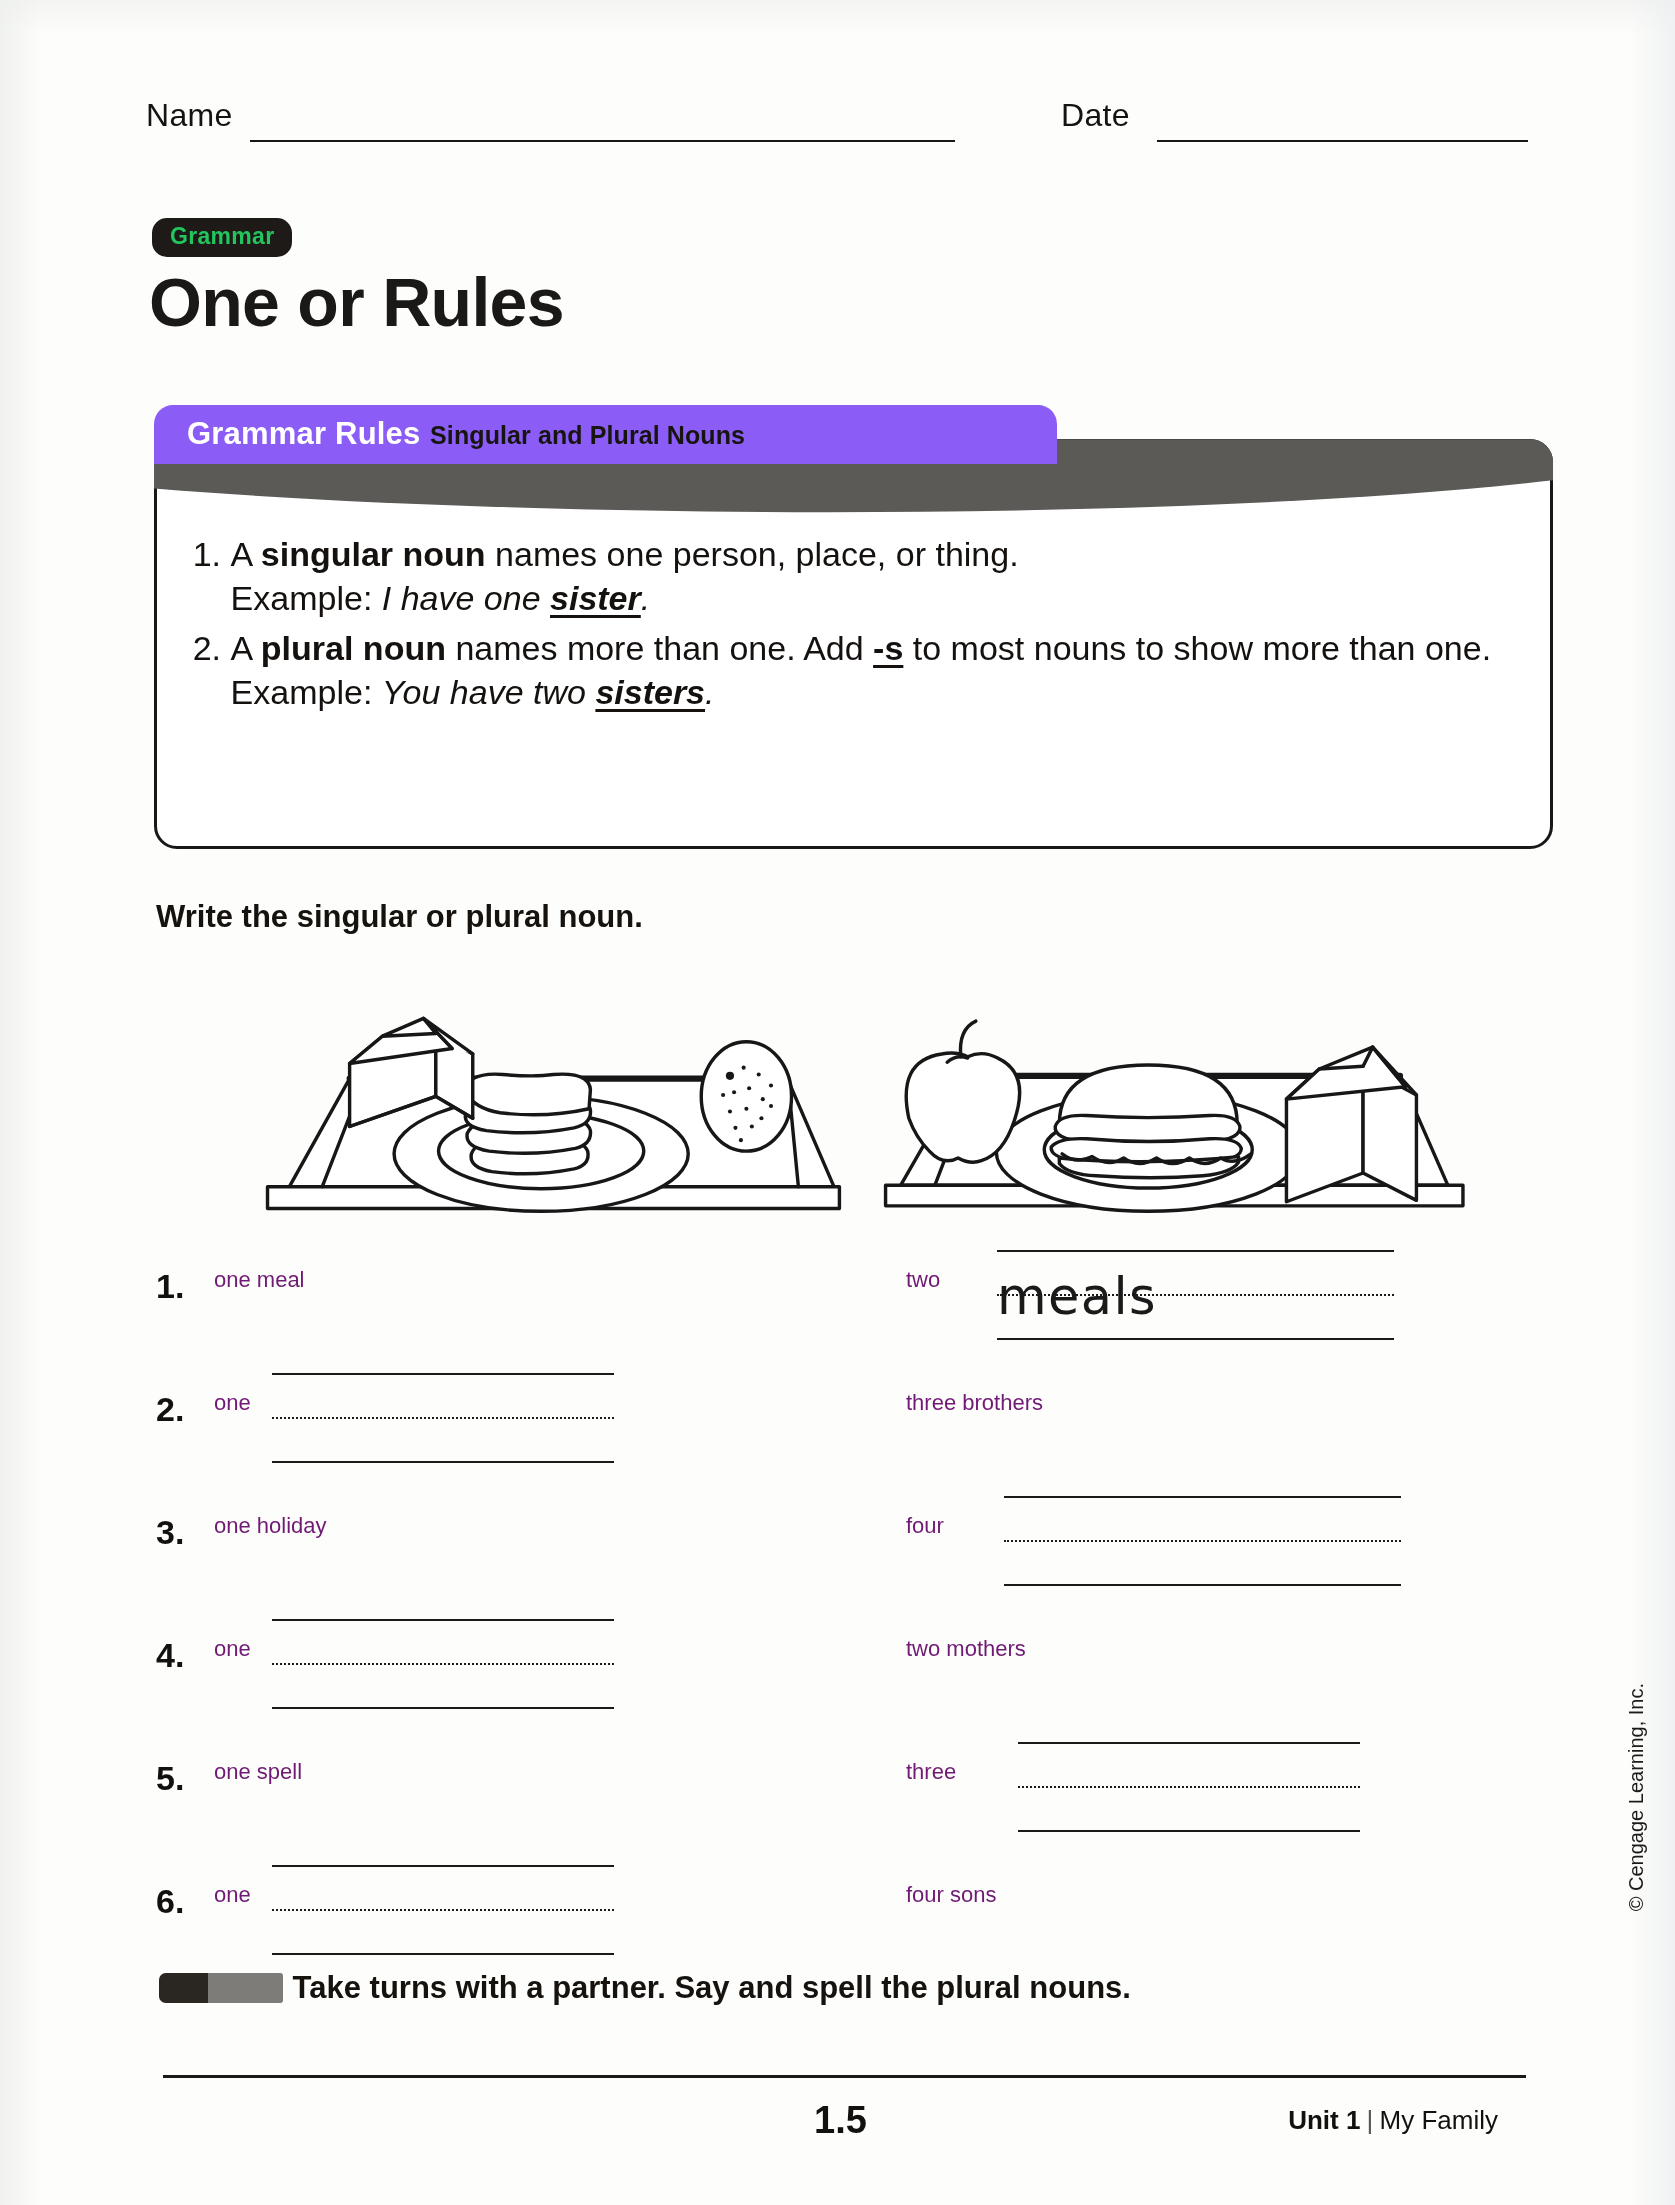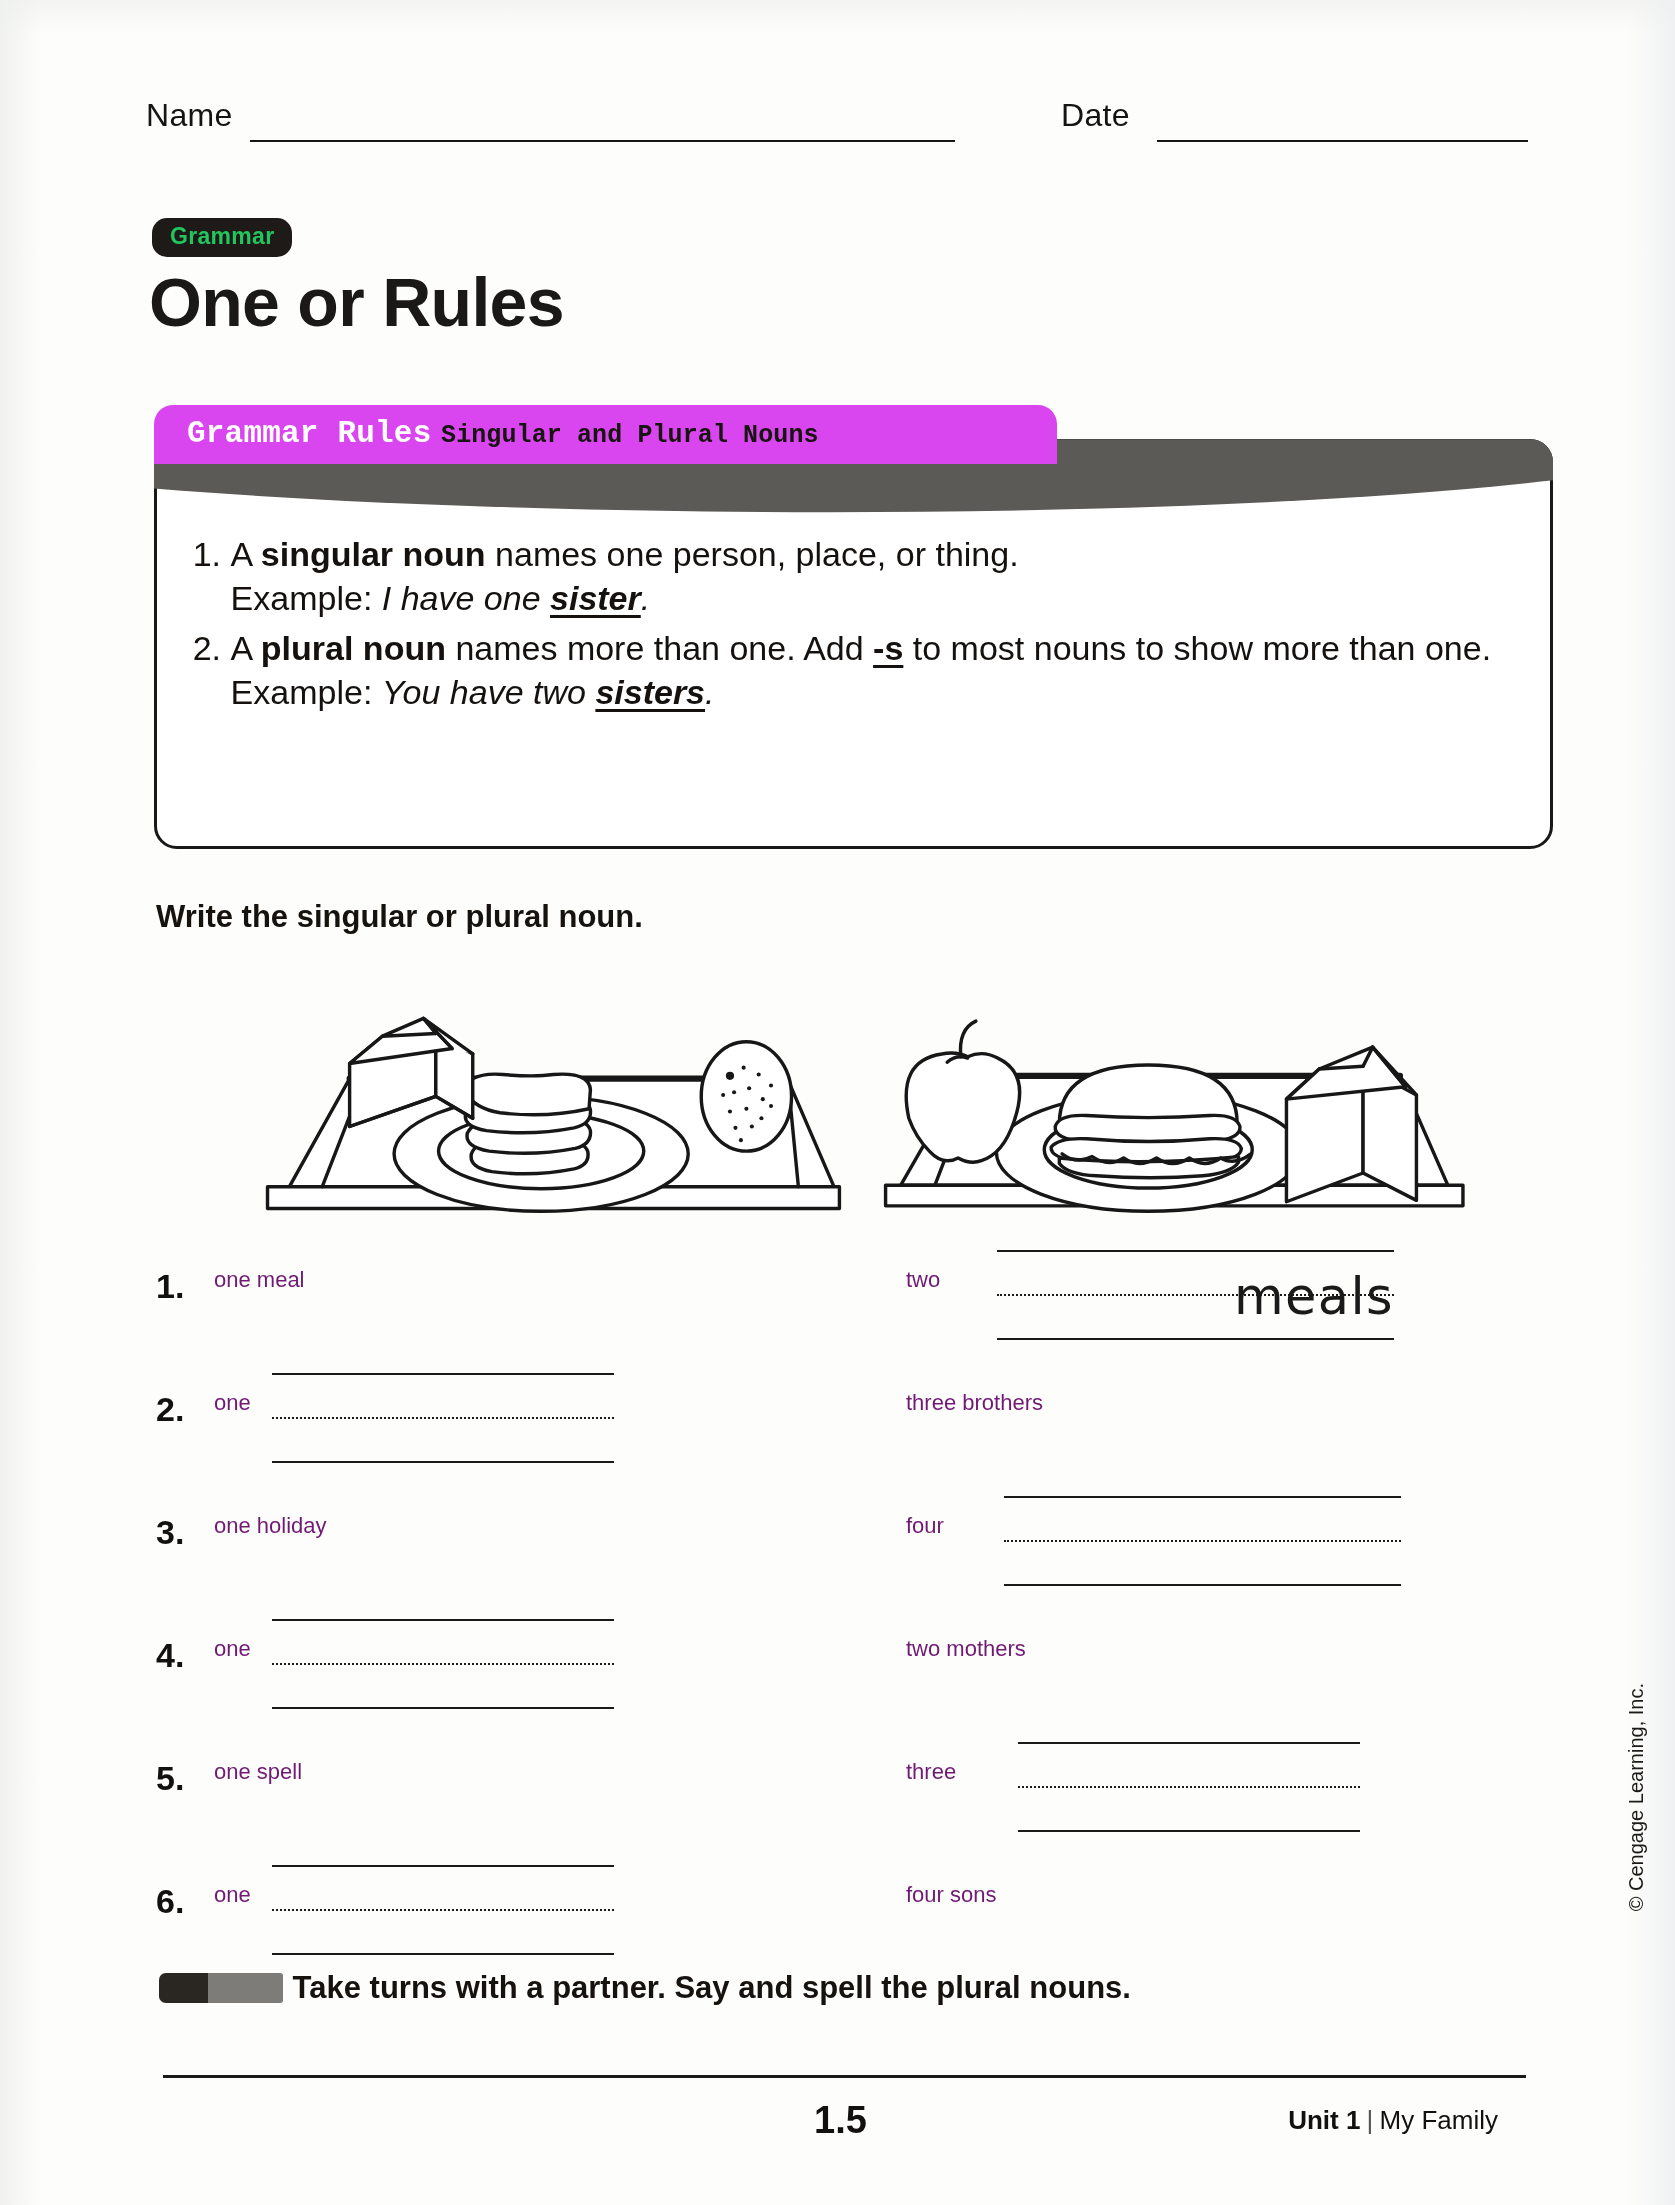--- a/index.html
+++ b/index.html
@@ -84,24 +84,23 @@
     top: 405px;
     width: 1399px;
     height: 479px;
   }
   .rules-tab {
     position: absolute;
     left: 0;
     top: 0;
     width: 903px;
     height: 59px;
-    background: #d946ef;
+    background: #8b5cf6;
     border-radius: 19px 19px 0 0;
     z-index: 3;
-    font-family: Liberation Mono, monospace;
   }
   .rules-tab-inner {
     position: absolute;
     left: 33px;
     top: 11px;
     white-space: nowrap;
   }
   .rules-tab-title {
     font-size: 31px;
     font-weight: bold;
@@ -248,21 +247,21 @@
     height: 0;
   }
   .blank .ln.top    { top: 0;    border-bottom: 2.7px solid #1a1a1a; }
   .blank .ln.mid    { top: 44px; border-bottom: 2.7px dotted #1a1a1a; }
   .blank .ln.bottom { top: 88px; border-bottom: 2.7px solid #1a1a1a; }
   .hand-answer {
     position: absolute;
     left: 0;
     top: 20.5px;
     width: 100%;
-    text-align: right;
+    text-align: left;
     font-family: "DejaVu Sans", sans-serif;
     font-size: 51px;
     color: #1a1a1a;
     letter-spacing: 1.4px;
     line-height: 1;
   }
 
   
   .partner-row {
     position: absolute;

